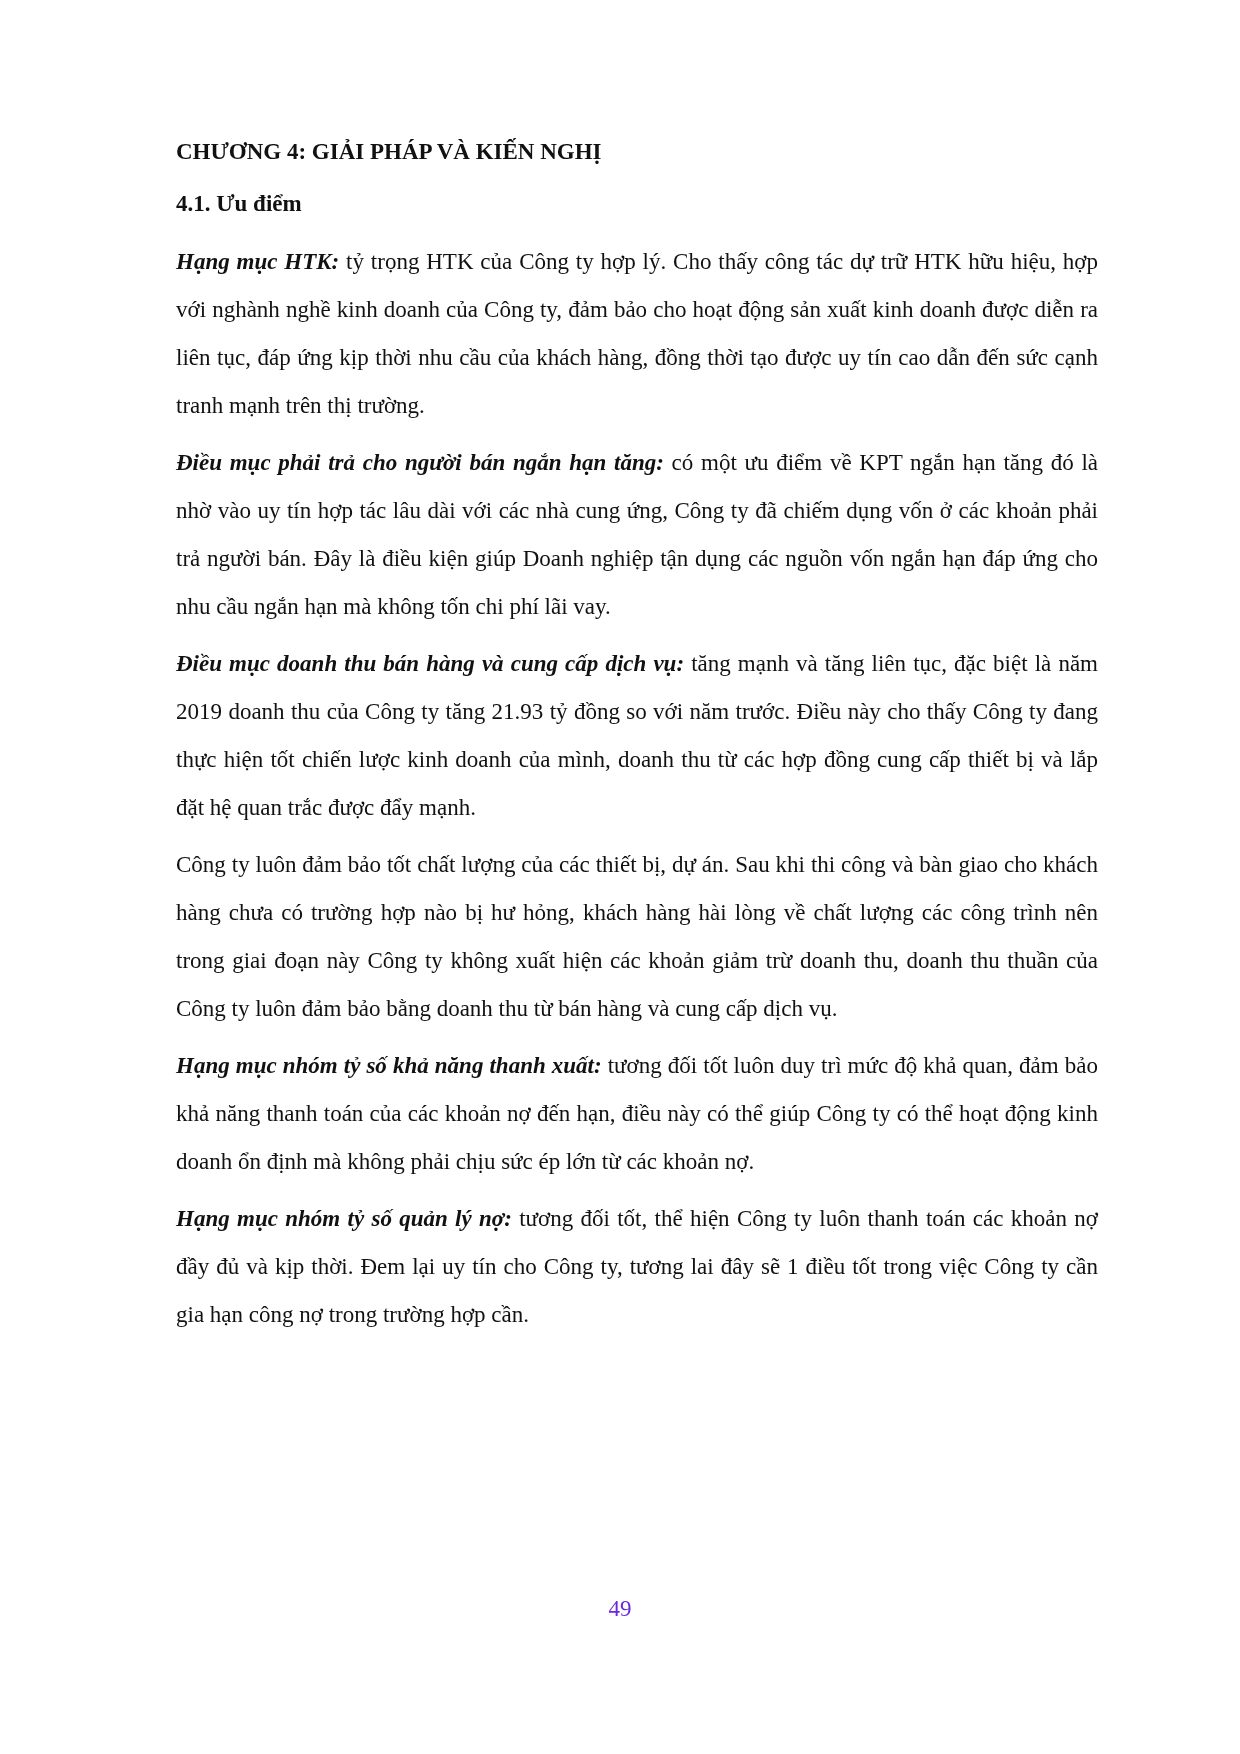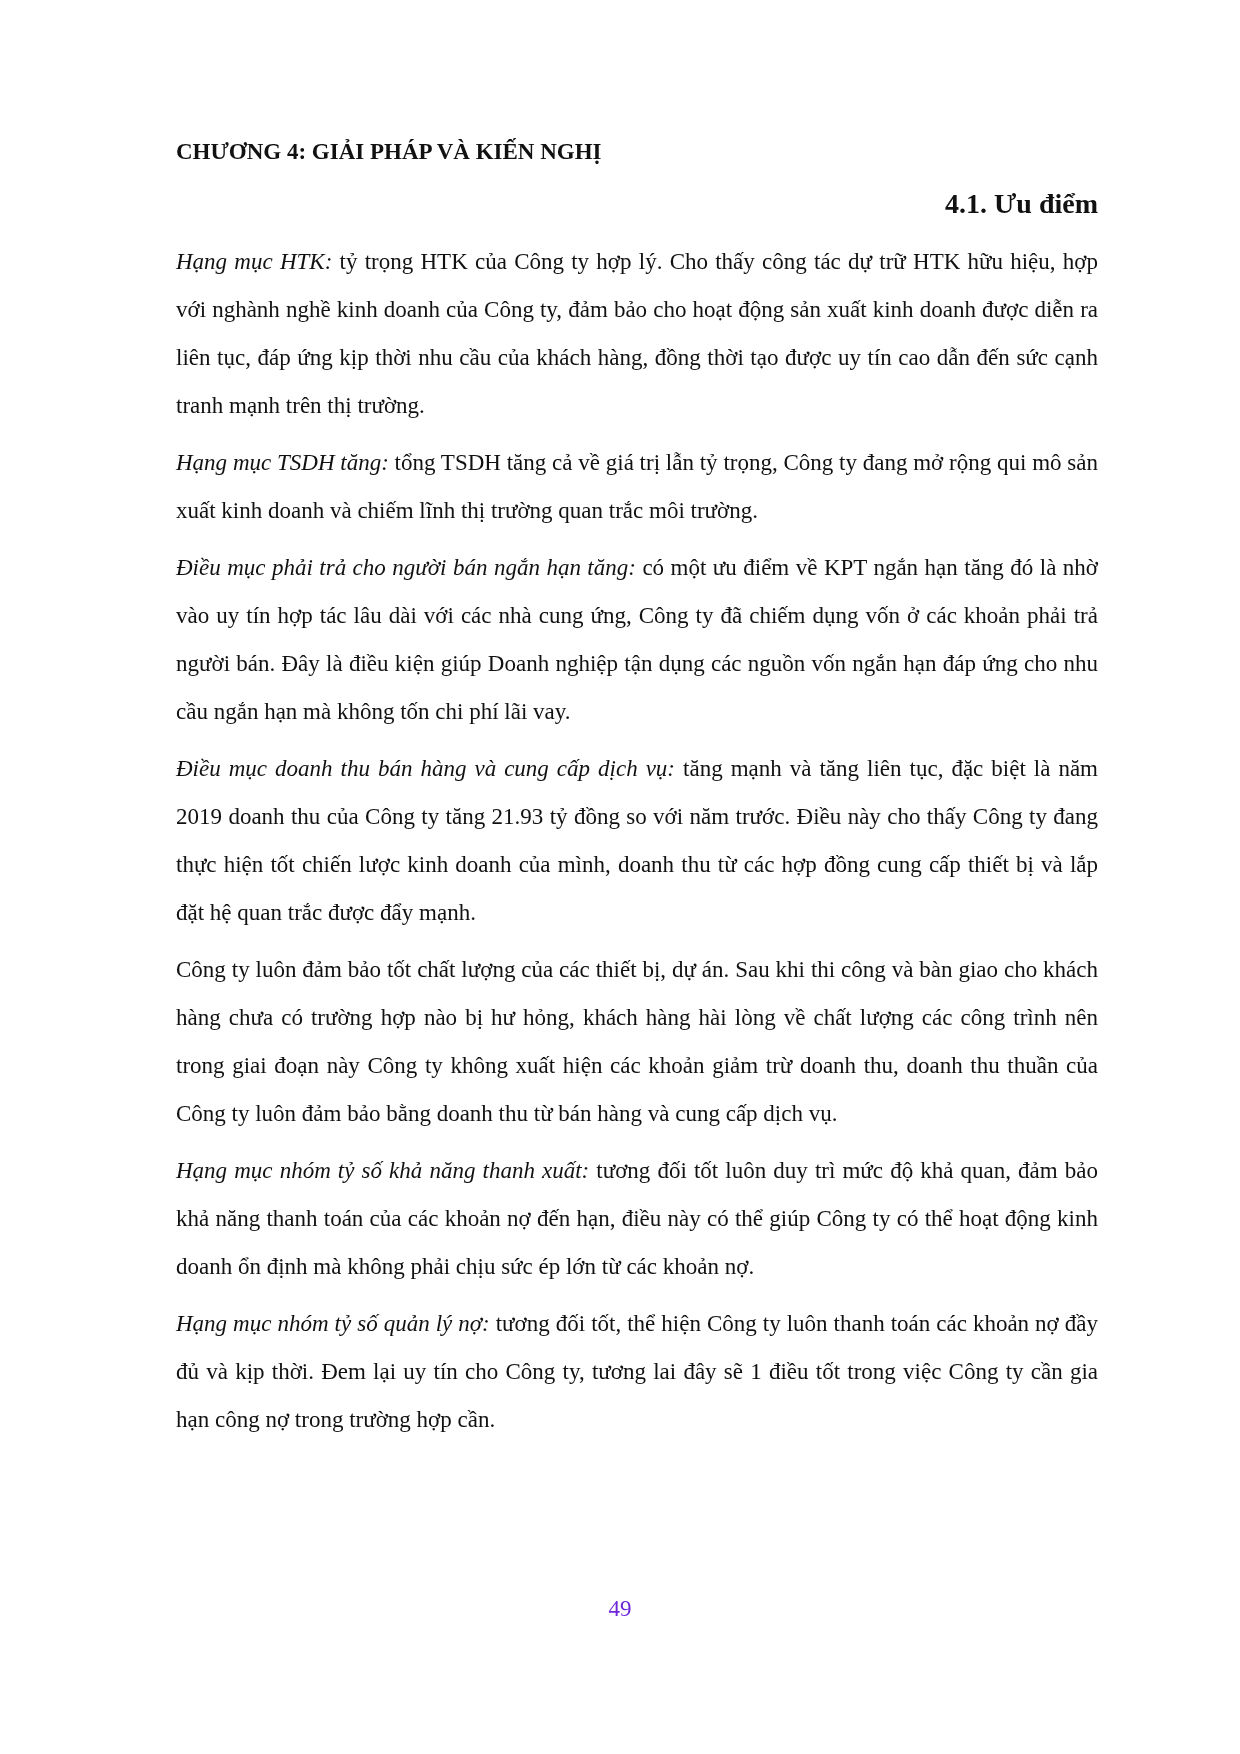--- a/index.html
+++ b/index.html
@@ -7,43 +7,42 @@
   .page {
     position: absolute; left: 176px; top: 128px; width: 922px;
     font-family: "Liberation Serif", "DejaVu Serif", serif;
     color: #111111; font-size: 23px; line-height: 48px;
   }
   .chapter-title {
     font-weight: bold; font-size: 23px;
     margin: 0 0 4px 0; height: 48px; line-height: 48px;
   }
   .section-heading {
-    font-weight: bold; font-size: 28px; margin: 0 0 10px 0; line-height: 48px; text-align: right;
+    font-weight: bold; font-size: 23px; margin: 0 0 10px 0; line-height: 48px;
   }
   .para {
     text-align: justify; margin: 0 0 9px 0; line-height: 48px;
   }
-  .lead { font-weight: normal; font-style: italic; }
+  .lead { font-weight: bold; font-style: italic; }
   .page-number {
     position: absolute; left: 0; width: 1240px; top: 1596px;
     text-align: center;
     font-family: "Liberation Serif", "DejaVu Serif", serif;
     font-size: 23px; color: #6d28d9;
   }
 </style>
 </head>
 <body>
 
 <div class="page">
   <div class="chapter-title">CHƯƠNG 4: GIẢI PHÁP VÀ KIẾN NGHỊ</div>
   <div class="section-heading">4.1. Ưu điểm</div>
 
   <p class="para"><span class="lead">Hạng mục HTK:</span><span> tỷ trọng HTK của Công ty hợp lý. Cho thấy công tác dự trữ HTK hữu hiệu, hợp với nghành nghề kinh doanh của Công ty, đảm bảo cho hoạt động sản xuất kinh doanh được diễn ra liên tục, đáp ứng kịp thời nhu cầu của khách hàng, đồng thời tạo được uy tín cao dẫn đến sức cạnh tranh mạnh trên thị trường.</span></p>
 
-  <p class="para"><span class="lead">Hạng mục TSDH tăng:</span><span> tổng TSDH tăng cả về giá trị lẫn tỷ trọng, Công ty đang mở rộng qui mô sản xuất kinh doanh và chiếm lĩnh thị trường quan trắc môi trường.</span></p>
 
   <p class="para"><span class="lead">Điều mục phải trả cho người bán ngắn hạn tăng:</span><span> có một ưu điểm về KPT ngắn hạn tăng đó là nhờ vào uy tín hợp tác lâu dài với các nhà cung ứng, Công ty đã chiếm dụng vốn ở các khoản phải trả người bán. Đây là điều kiện giúp Doanh nghiệp tận dụng các nguồn vốn ngắn hạn đáp ứng cho nhu cầu ngắn hạn mà không tốn chi phí lãi vay.</span></p>
 
   <p class="para"><span class="lead">Điều mục doanh thu bán hàng và cung cấp dịch vụ:</span><span> tăng mạnh và tăng liên tục, đặc biệt là năm 2019 doanh thu của Công ty tăng 21.93 tỷ đồng so với năm trước. Điều này cho thấy Công ty đang thực hiện tốt chiến lược kinh doanh của mình, doanh thu từ các hợp đồng cung cấp thiết bị và lắp đặt hệ quan trắc được đẩy mạnh.</span></p>
 
   <p class="para"><span class="lead"></span><span>Công ty luôn đảm bảo tốt chất lượng của các thiết bị, dự án. Sau khi thi công và bàn giao cho khách hàng chưa có trường hợp nào bị hư hỏng, khách hàng hài lòng về chất lượng các công trình nên trong giai đoạn này Công ty không xuất hiện các khoản giảm trừ doanh thu, doanh thu thuần của Công ty luôn đảm bảo bằng doanh thu từ bán hàng và cung cấp dịch vụ.</span></p>
 
   <p class="para"><span class="lead">Hạng mục nhóm tỷ số khả năng thanh xuất:</span><span> tương đối tốt luôn duy trì mức độ khả quan, đảm bảo khả năng thanh toán của các khoản nợ đến hạn, điều này có thể giúp Công ty có thể hoạt động kinh doanh ổn định mà không phải chịu sức ép lớn từ các khoản nợ.</span></p>
 
   <p class="para"><span class="lead">Hạng mục nhóm tỷ số quản lý nợ:</span><span> tương đối tốt, thể hiện Công ty luôn thanh toán các khoản nợ đầy đủ và kịp thời. Đem lại uy tín cho Công ty, tương lai đây sẽ 1 điều tốt trong việc Công ty cần gia hạn công nợ trong trường hợp cần.</span></p>

